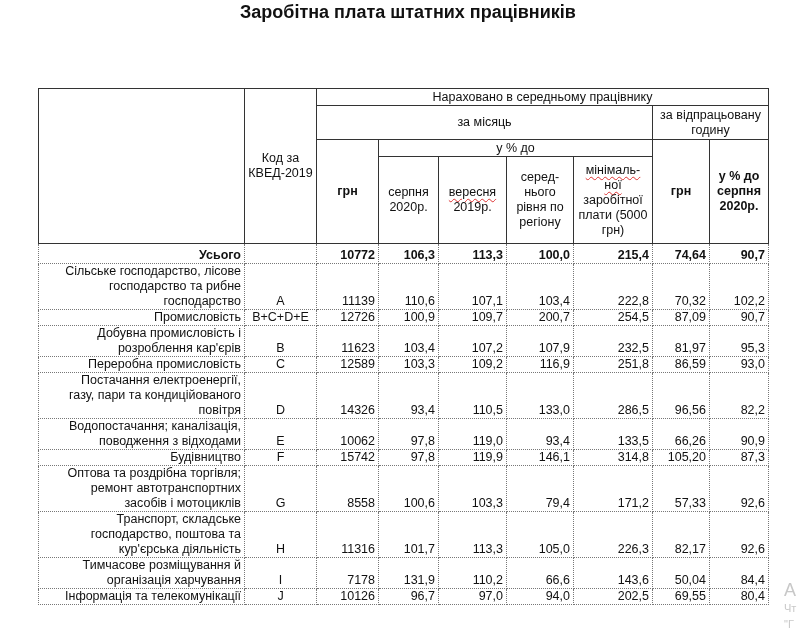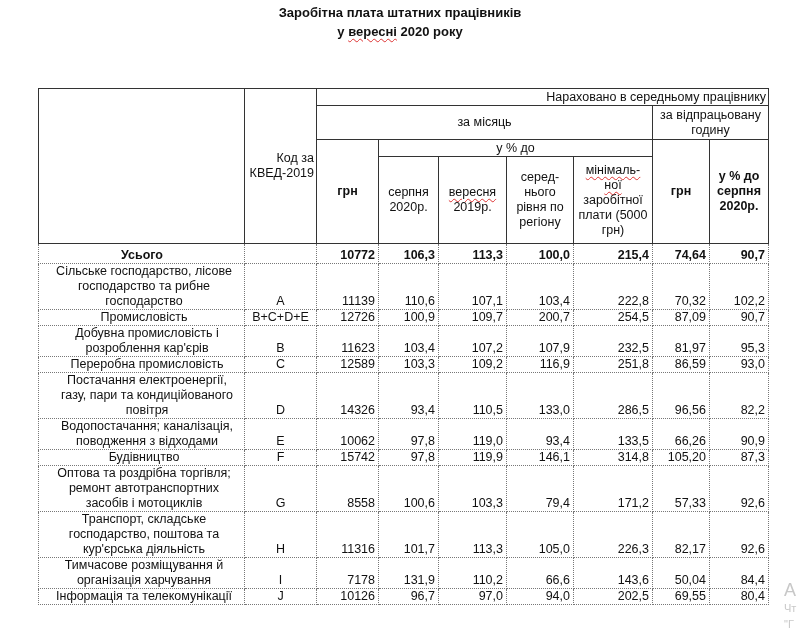--- a/index.html
+++ b/index.html
@@ -2,21 +2,21 @@
 <html><head>
 <meta charset="utf-8">
 <style>
   html, body { margin: 0; padding: 0; background: #ffffff; }
   body {
     width: 800px; height: 644px; overflow: hidden; position: relative;
     font-family: "Liberation Sans", sans-serif; color: #111;
   }
   .title {
     position: absolute; left: 240px; top: 3px; width: 320px;
-    text-align: center; font-weight: bold; font-size: 13px; line-height: 19px;
+    text-align: center; font-weight: bold; font-size: 18px; line-height: 19px;
   }
   .title div { white-space: nowrap; }
   .squiggle { text-decoration: underline wavy #d33; text-decoration-thickness: 1px; text-underline-offset: 2px; }
 
   table.wage {
     position: absolute; left: 38px; top: 88px;
     border-collapse: collapse; table-layout: fixed;
     font-size: 12.5px; line-height: 15px;
   }
   table.wage col.c-name { width: 206px; }
@@ -27,48 +27,47 @@
   table.wage col.c-p3   { width: 67px; }
   table.wage col.c-p4   { width: 79px; }
   table.wage col.c-hr   { width: 57px; }
   table.wage col.c-hp   { width: 59px; }
 
   thead th {
     border: 1.5px solid #333; font-weight: normal; text-align: center;
     vertical-align: middle; padding: 0 2px; background: #fff;
   }
   thead th.bold { font-weight: bold; }
-  thead tr.h1 th { height: 16px; text-align: right; }
+  thead tr.h1 th { height: 16px; }
   thead tr.h2 th { height: 33px; }
   thead tr.h3 th { height: 16px; }
   thead tr.h4 th { height: 86px; }
 
   tbody td {
     border: 1px dotted #777; padding: 0 3px; vertical-align: bottom;
     text-align: right; white-space: nowrap;
   }
-  tbody td.name { text-align: center; white-space: normal; padding-left: 4px; }
+  tbody td.name { text-align: right; white-space: normal; padding-left: 4px; }
   tbody td.name.indent1 { padding-left: 8px; }
   tbody td.name.indent2 { padding-left: 14px; }
   tbody td.code { text-align: center; }
   tbody tr.total td { font-weight: bold; height: 19px; }
   tbody tr td { height: 15px; }
 
   .watermark {
     position: absolute; left: 784px; top: 580px; width: 30px;
     color: #c8c8c8; font-size: 18px; line-height: 20px; white-space: nowrap;
   }
   .watermark .sub { font-size: 11px; line-height: 16px; }
 </style>
 </head>
 <body>
 
 <div class="title">
   <div>Заробітна плата штатних працівників</div>
-  <div><span>у </span><span class="squiggle">вересні</span><span> 2020 року</span></div>
 </div>
 
 <table class="wage">
   <colgroup>
     <col class="c-name">
       <col class="c-code">
       <col class="c-uah">
       <col class="c-p1">
       <col class="c-p2">
       <col class="c-p3">

